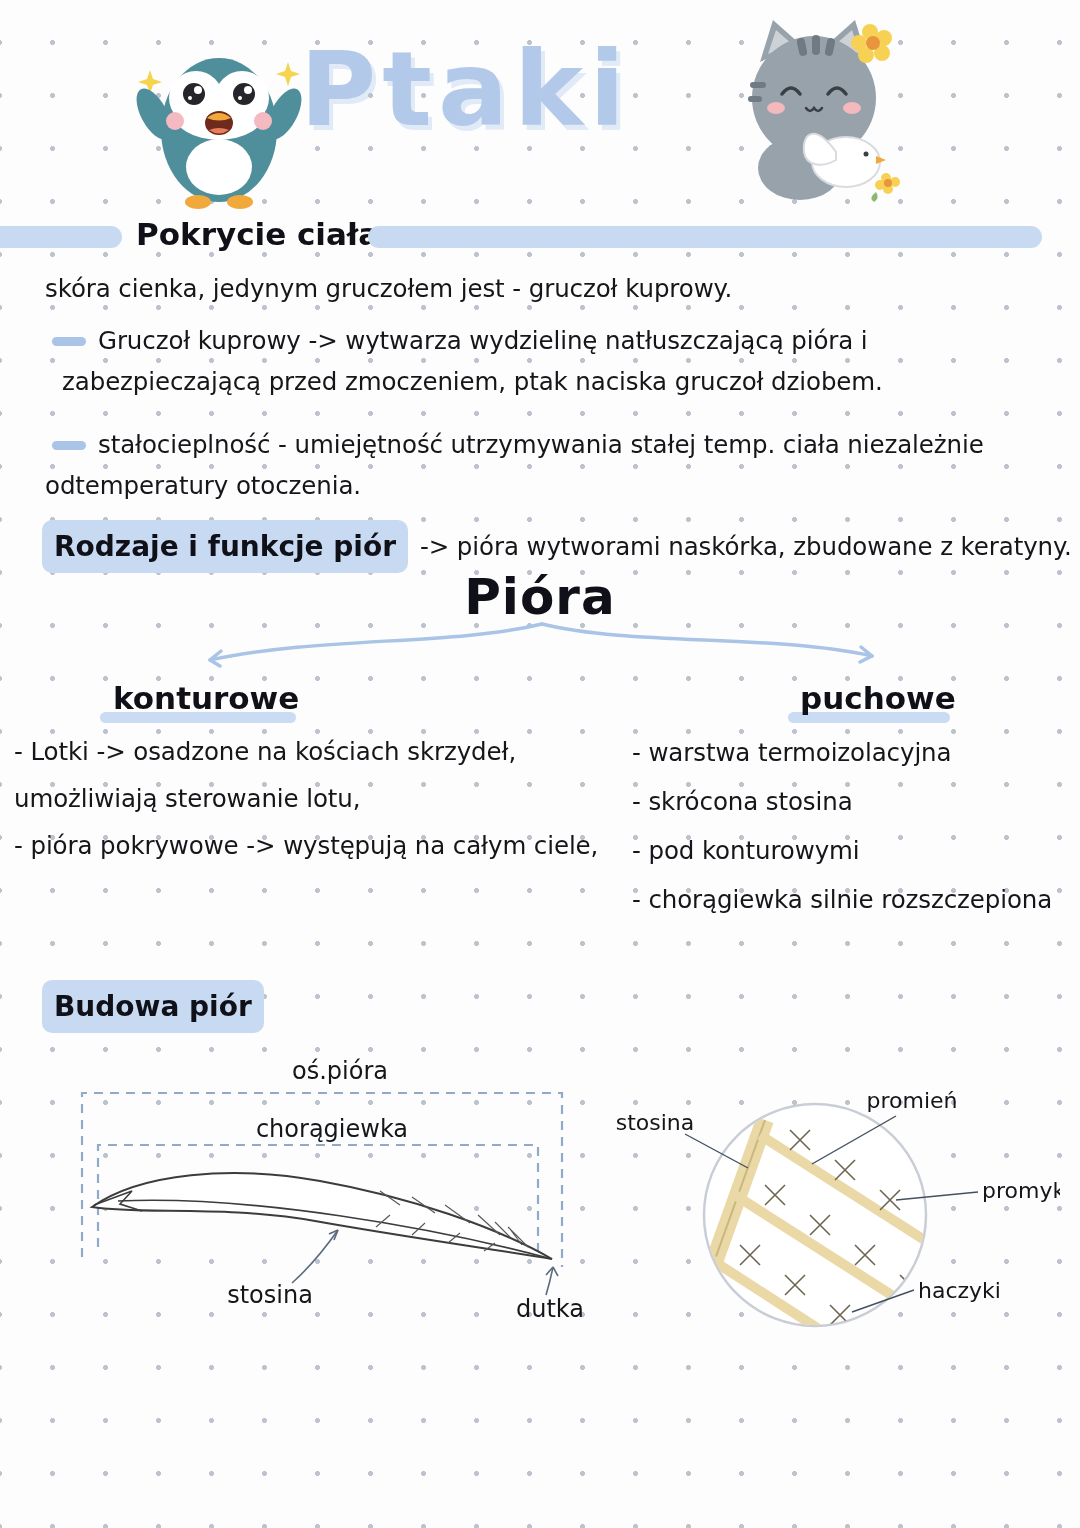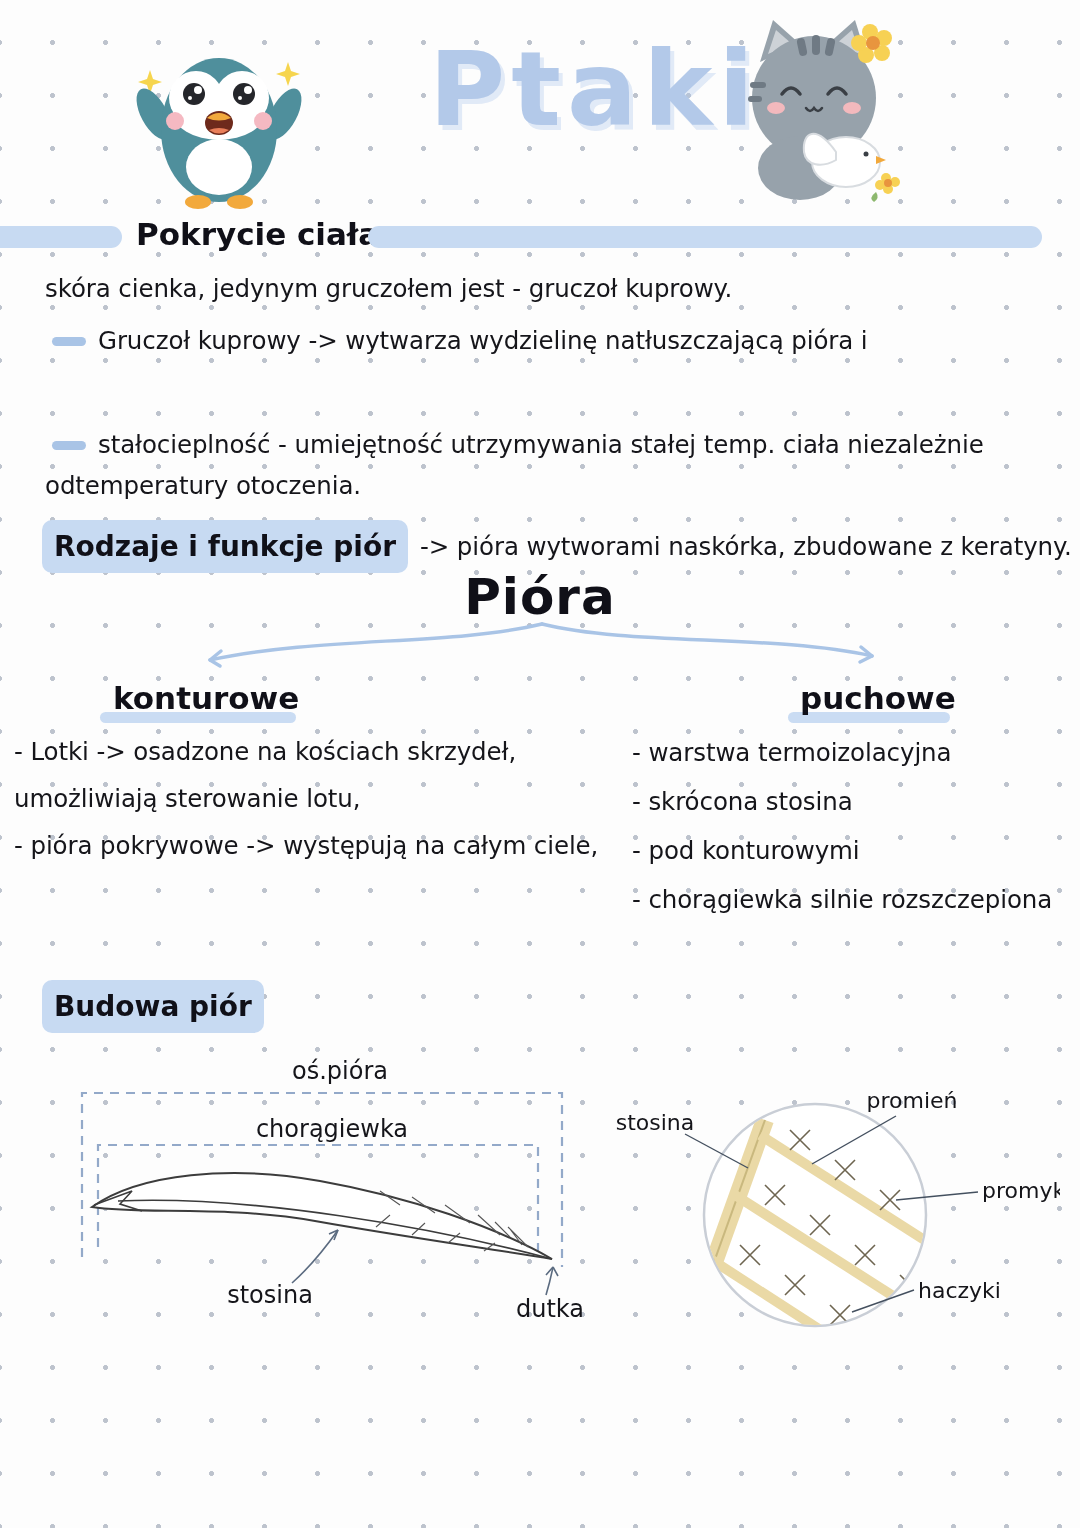--- a/index.html
+++ b/index.html
@@ -15,21 +15,21 @@
   }
   .abs { position:absolute; }
   .txt { font-size:24.5px; color:#15151a; letter-spacing:-0.1px; white-space:nowrap; }
   .hdr { font-size:31px; font-weight:bold; color:#101018; white-space:nowrap; }
   .pill { background:#c7daf2; border-radius:12px; }
   .hl-pill { display:inline-block; background:#c7daf2; border-radius:10px; padding:10px 12px; font-size:28px; font-weight:bold; color:#101018; white-space:nowrap; }
   .dash { width:34px; height:9px; border-radius:5px; background:#a9c4e6; }
   .title {
     font-size:104px; font-weight:bold; color:#b3c9e9; letter-spacing:6px;
     text-shadow: 4px 5px 0 rgba(173,199,236,0.35);
-    text-align:right; white-space:nowrap;
+    text-align:left; white-space:nowrap;
   }
   .piora-title { font-size:50px; font-weight:bold; color:#101018; text-align:center; letter-spacing:1px; }
   .col-hdr { font-size:31px; font-weight:bold; color:#101018; white-space:nowrap; }
   .underbar { height:11px; border-radius:6px; background:rgba(199,218,242,0.95); }
   .list { line-height:47px; }
   .list2 { line-height:49px; }
   .svglabel { font-family:"DejaVu Sans", sans-serif; font-size:22px; fill:#15151a; }
   .svglabel-lg { font-family:"DejaVu Sans", sans-serif; font-size:24px; fill:#15151a; }
 </style>
 </head>
@@ -109,20 +109,21 @@
   </svg>
 
   <div class="abs pill" style="left:0; top:226px; width:122px; height:22px; border-radius:0 12px 12px 0;"></div>
   <div class="abs hdr" style="left:136px; top:216px;">Pokrycie ciała</div>
   <div class="abs pill" style="left:368px; top:226px; width:674px; height:22px;"></div>
 
   <div class="abs txt" style="left:45px; top:274px;">skóra cienka, jedynym gruczołem jest - gruczoł kuprowy.</div>
 
   <div class="abs dash" style="left:52px; top:337px;"></div>
   <div class="abs txt" style="left:98px; top:326px;">Gruczoł kuprowy -&gt; wytwarza wydzielinę natłuszczającą  pióra i</div>
+  <div class="abs txt" style="left:62px; top:367px;">zabezpieczającą przed zmoczeniem, ptak naciska gruczoł dziobem.</div>
 
   <div class="abs dash" style="left:52px; top:441px;"></div>
   <div class="abs txt" style="left:98px; top:430px;">stałocieplność - umiejętność utrzymywania stałej temp. ciała niezależnie</div>
   <div class="abs txt" style="left:45px; top:471px;">odtemperatury otoczenia.</div>
 
   <div class="abs" style="left:42px; top:520px; display:flex; align-items:center; gap:12px;">
     <span class="hl-pill">Rodzaje i funkcje piór</span>
     <span class="txt">-&gt; pióra wytworami naskórka, zbudowane z keratyny.</span>
   </div>
 

